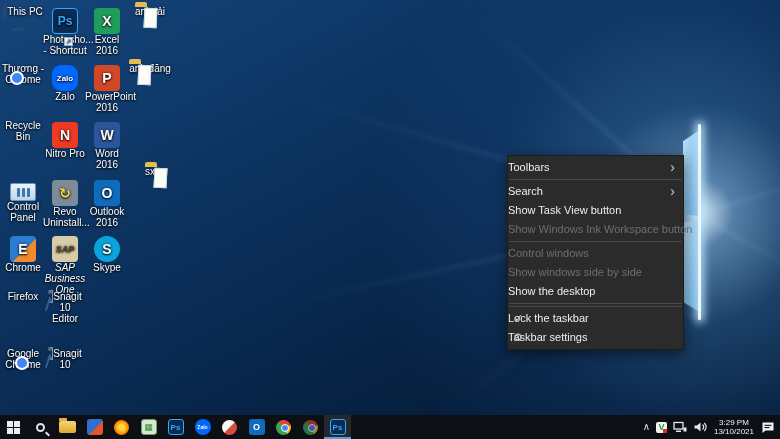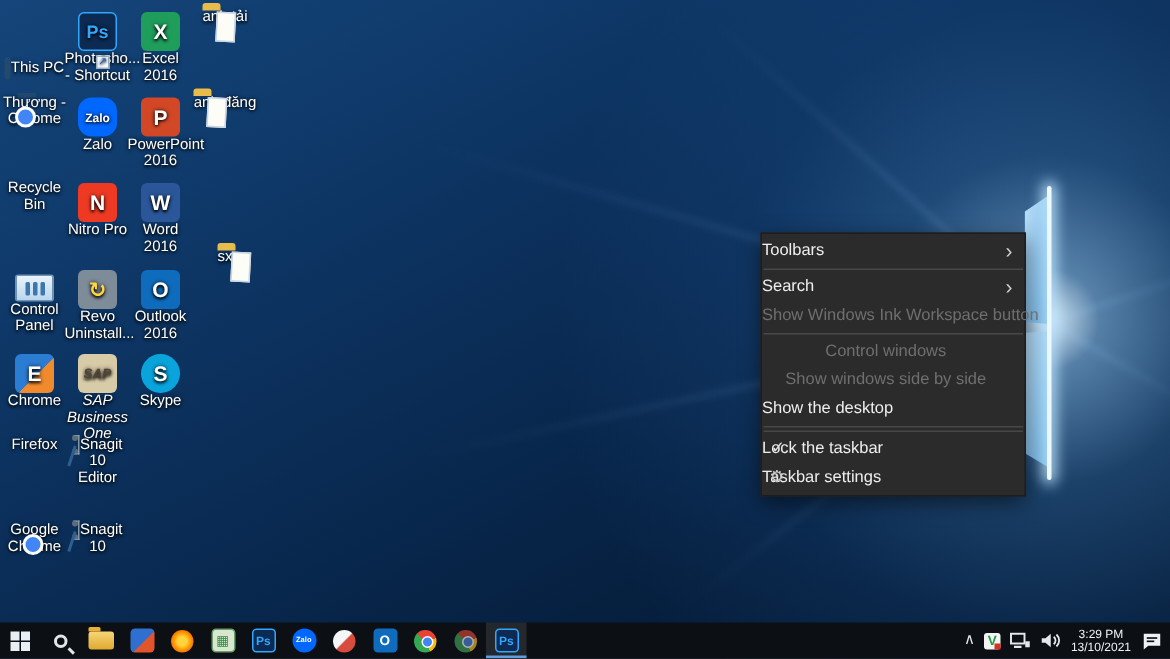--- a/index.html
+++ b/index.html
@@ -47,21 +47,21 @@
     display:flex;gap:2px;align-items:center;justify-content:center;}
   .panelic i{width:3px;height:9px;background:#3c77ad;border-radius:1px;}
   .shortcut-badge{position:absolute;left:-1px;bottom:-1px;width:9px;height:9px;background:#fff;border:1px solid #9bb0c4;
     font-size:7px;line-height:8px;color:#1f6fd0;text-align:center;font-weight:bold;}
   .zalosq{font-size:8px;}
   
   #context-menu{position:absolute;left:507px;top:155px;width:177px;background:#2b2b2b;
     border:1px solid #1d1d1d;box-shadow:0 4px 14px rgba(0,0,0,.55);padding:2px 0;z-index:20;color:#eeeeee;}
   .menu-item{position:relative;height:19px;line-height:19px;padding-right:10px;font-size:11px;
     white-space:nowrap;cursor:default;}
-  .menu-item.disabled{color:#6f6f6f;text-align:center;}
+  .menu-item.disabled{color:#6f6f6f;}
   .menu-item .check{position:absolute;left:6px;top:0;font-size:11px;color:#dddddd;}
   .menu-item .gearglyph{position:absolute;left:5px;top:0;font-size:11px;color:#cccccc;}
   .menu-item .subarrow{position:absolute;right:8px;top:0;font-size:14px;color:#cfcfcf;}
   .menu-sep{height:1px;margin:2px 1px;background:#484848;}
   .hlbox{position:absolute;left:-2px;right:-7px;top:-5px;bottom:-5px;border:3px solid #e42320;pointer-events:none;}
   
   #taskbar{position:absolute;left:0;bottom:0;width:780px;height:24px;background:#0c0f14;z-index:30;
     display:flex;align-items:center;}
   .tbtn{width:27px;height:24px;display:flex;align-items:center;justify-content:center;position:relative;}
   .tbtn.active{background:rgba(255,255,255,.10);box-shadow:inset 0 -2px 0 #5f9edb;}
@@ -98,21 +98,21 @@
   <div class="beam" style="width:430px;transform:rotate(196deg);"></div>
   <div class="beam" style="width:300px;transform:rotate(142deg);"></div>
   <div class="beam" style="width:300px;transform:rotate(222deg);"></div>
   <div class="beam" style="width:120px;transform:rotate(-18deg);"></div>
   <div class="beam" style="width:120px;transform:rotate(30deg);"></div>
   <div class="pane pane-top"></div>
   <div class="pane pane-bot"></div>
   <div class="logo-edge"></div>
 
   <div id="desktop-icons">
-      <div class="dcell" style="left: 1px; top: 6px; margin-top: 34px;"><span class="ic"><span class="monitor"></span></span><span>This PC</span></div>
+      <div class="dcell" style="left: 1px; top: 6px;"><span class="ic"><span class="monitor"></span></span><span>This PC</span></div>
       <div class="dcell" style="left: 43px; top: 6px;"><span class="ic"><span class="sq" style="background:#0c2a52;color:#31a8ff;border:1px solid #31a8ff;font-size:12px;">Ps</span><span class="shortcut-badge">↗</span></span><span>Photosho...
 - Shortcut</span></div>
       <div class="dcell" style="left: 85px; top: 6px;"><span class="ic"><span class="sq" style="background:#1f9d5b;">X</span></span><span>Excel 2016</span></div>
       <div class="dcell" style="left: 128px; top: 6px;"><span class="ic"><span class="folder"></span></span><span>anh tải</span></div>
       <div class="dcell" style="left: 1px; top: 63px;"><span class="ic"><span class="chromeball"></span></span><span>Thương -
 Chrome</span></div>
       <div class="dcell" style="left: 43px; top: 63px;"><span class="ic"><span class="sq zalosq" style="background:#0068ff;border-radius:9px;">Zalo</span></span><span>Zalo</span></div>
       <div class="dcell" style="left: 85px; top: 63px;"><span class="ic"><span class="sq" style="background:#d24726;">P</span></span><span>PowerPoint
 2016</span></div>
       <div class="dcell" style="left: 128px; top: 63px;"><span class="ic"><span class="folder"></span></span><span>anh đăng</span></div>
@@ -134,20 +134,21 @@
 Editor</span></div>
       <div class="dcell" style="left: 1px; top: 348px;"><span class="ic"><span class="chromeball"></span></span><span>Google
 Chrome</span></div>
       <div class="dcell" style="left: 43px; top: 348px;"><span class="ic"><span class="notebook blue"></span></span><span>Snagit 10</span></div>
     </div>
 
   <div id="context-menu">
       <div class="menu-item"><span>Toolbars</span><span class="subarrow">›</span></div>
       <div class="menu-sep"></div>
       <div class="menu-item"><span>Search</span><span class="subarrow">›</span></div>
+      <div class="menu-item"><span>Show Task View button</span></div>
       <div class="menu-item disabled"><span>Show Windows Ink Workspace button</span></div>
       <div class="menu-sep"></div>
       <div class="menu-item disabled"><span>Control windows</span></div>
       <div class="menu-item disabled"><span>Show windows side by side</span></div>
       <div class="menu-item"><span>Show the desktop</span></div>
       <div class="menu-sep"></div>
       <div class="menu-sep"></div>
       <div class="menu-item"><span class="check">✓</span><span>Lock the taskbar</span></div>
       <div class="menu-item"><span class="gearglyph">⚙</span><span>Taskbar settings</span></div>
     </div>

